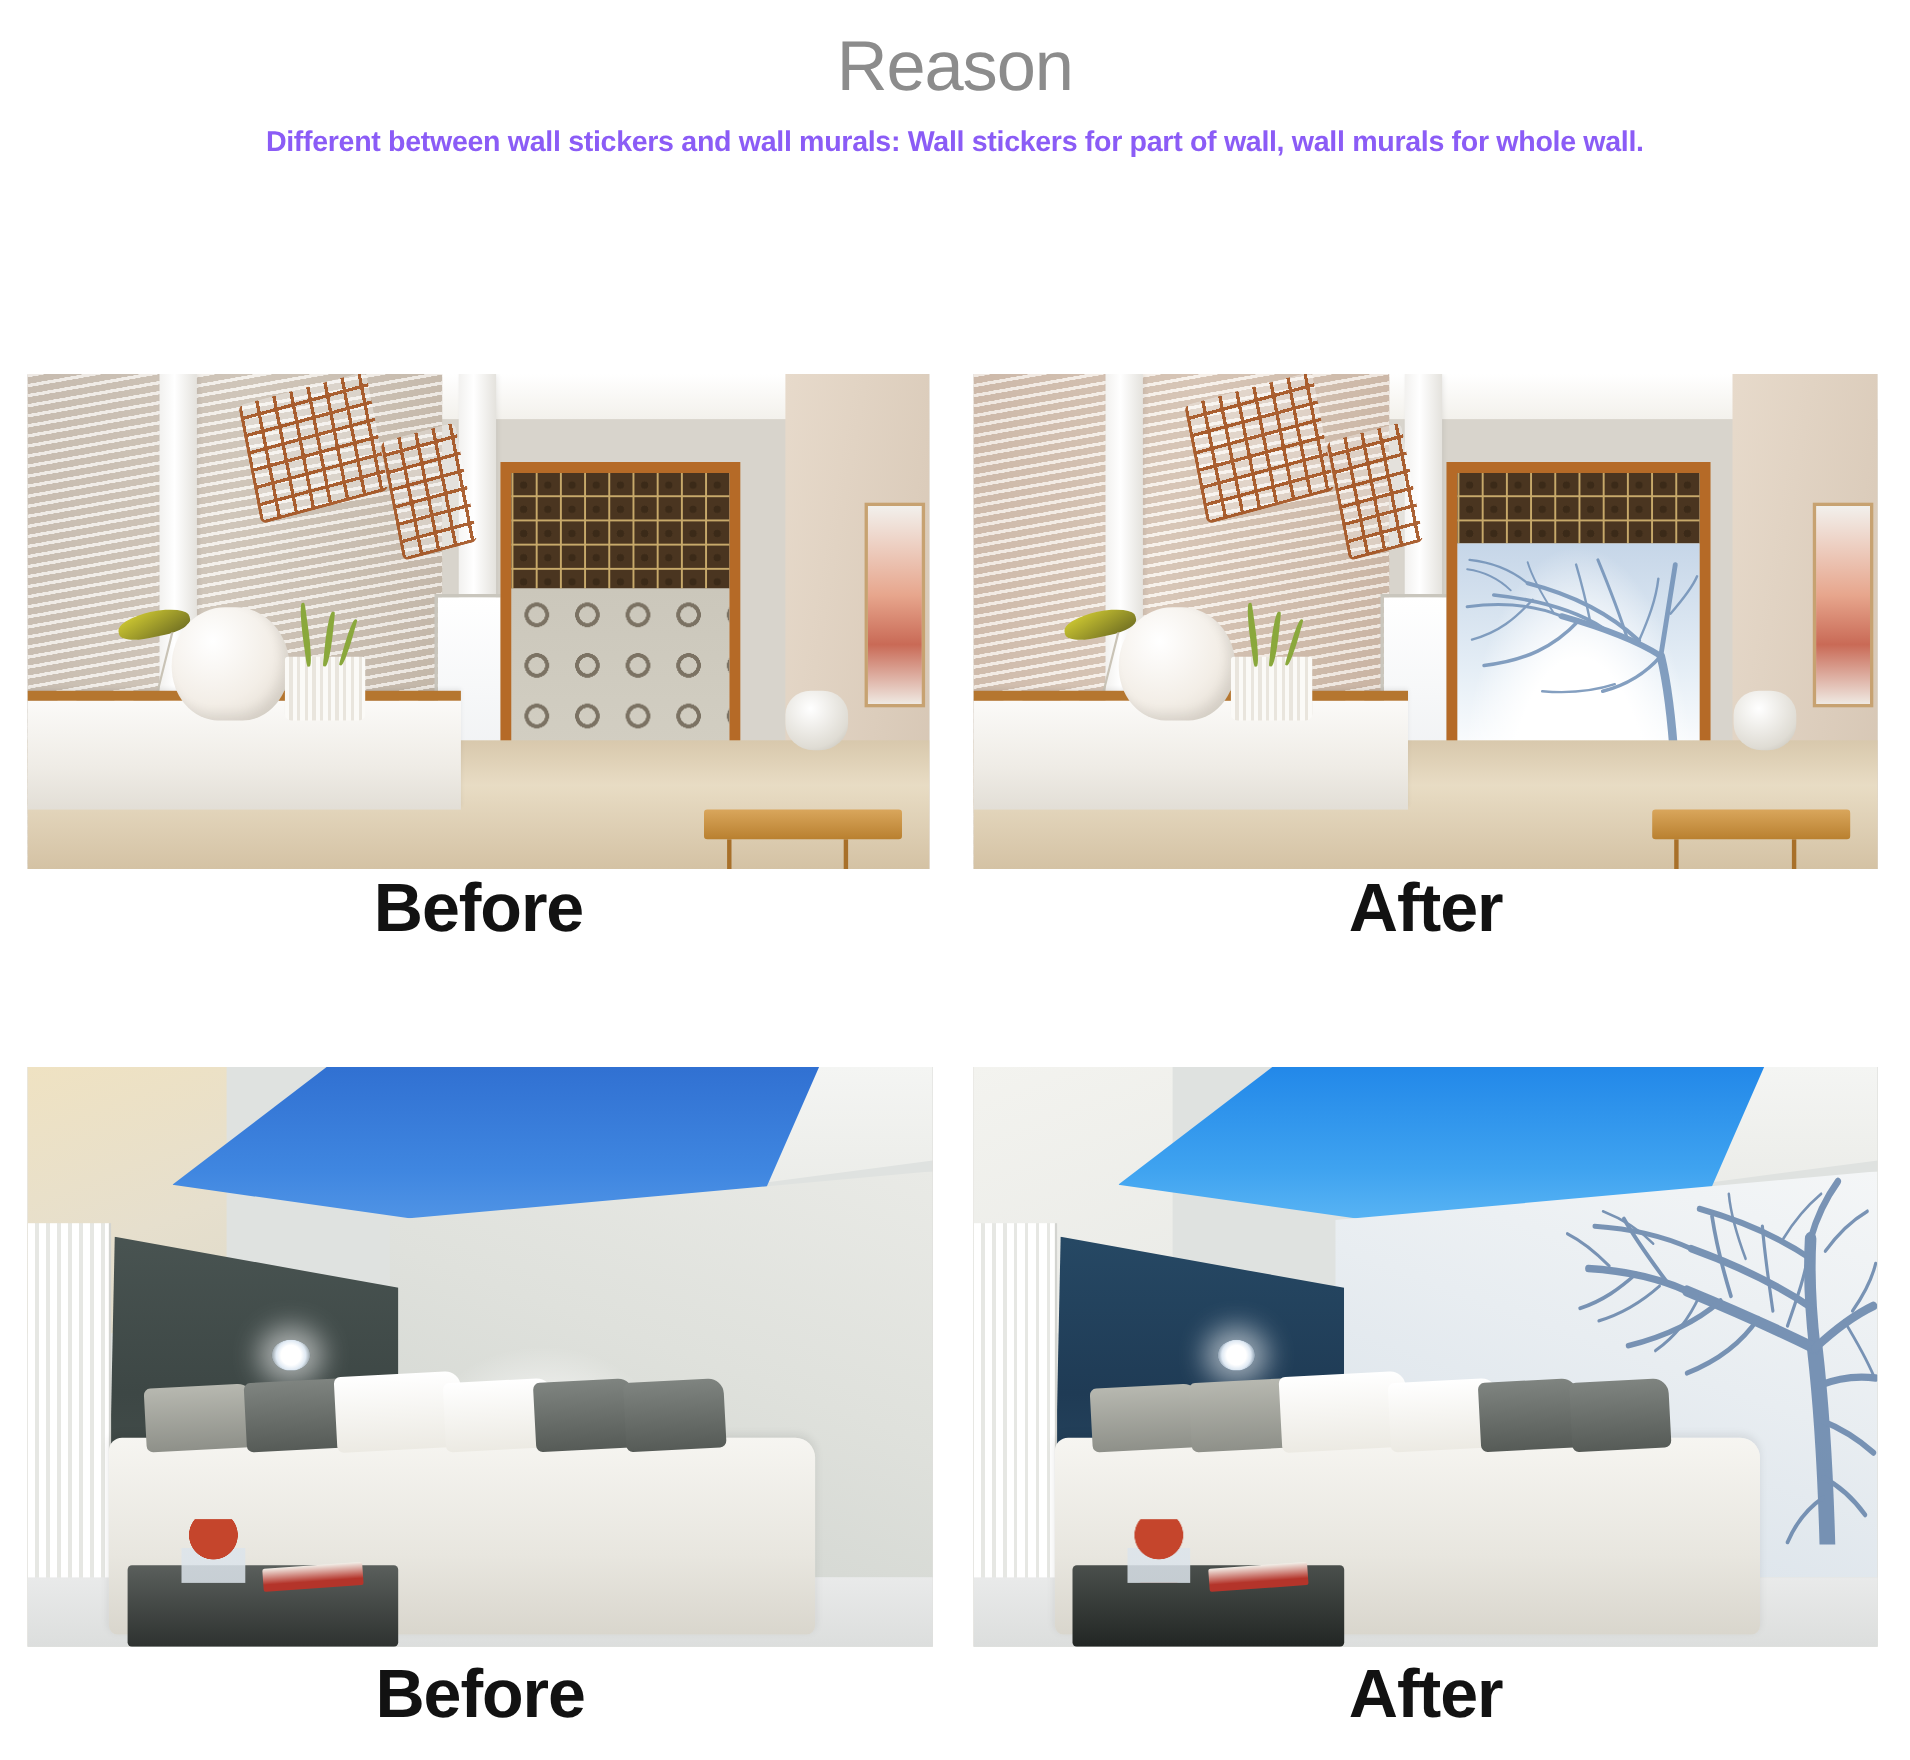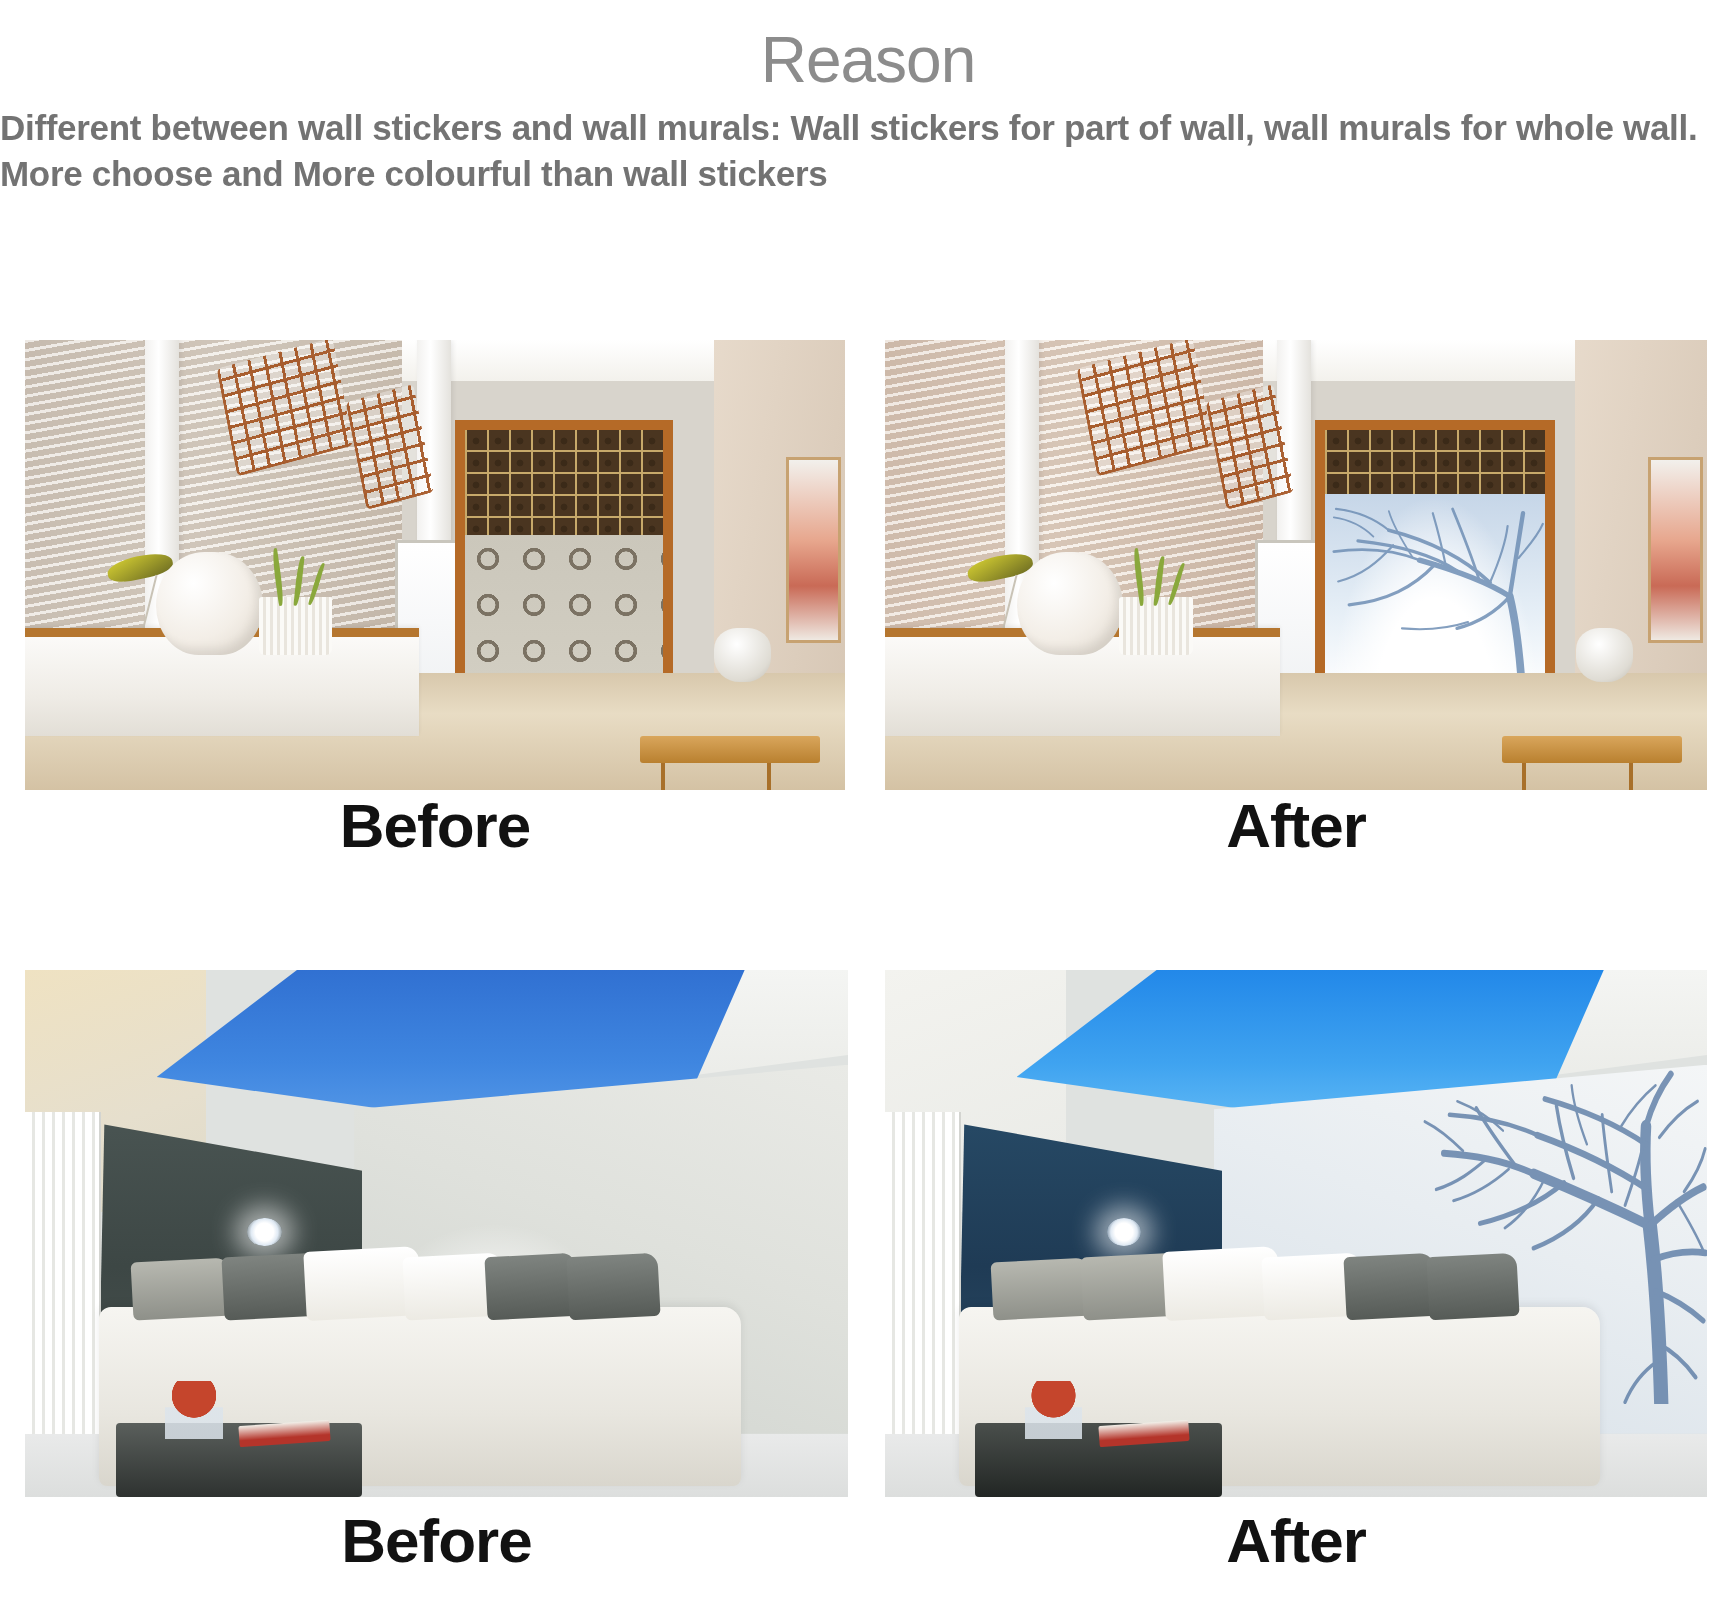--- a/index.html
+++ b/index.html
@@ -27,26 +27,26 @@
     font-weight:bold;
     font-size:74px;
     line-height:78px;
     color:#f01010;
     letter-spacing:-1.5px;
     margin-top:-10px;
     white-space:nowrap;
     transform:scaleX(1.0);
   }
   .subline1,.subline2{
-    text-align:left;
+    text-align:center;
     font-family:"Liberation Sans",sans-serif;
     font-weight:bold;
-    font-size:35px;
+    font-size:26px;
     line-height:44px;
-    color:#737373;
+    color:#8b5cf6;
     white-space:nowrap;
   }
   .subline1{margin-top:8px;letter-spacing:-0.3px;}
   .subline2{margin-top:2px;letter-spacing:-0.3px;}
 
   
   .photo{position:absolute;overflow:hidden;background:#d8d4cc;}
   .cap{
     position:absolute;
     font-family:"Liberation Sans",sans-serif;
@@ -267,21 +267,20 @@
   .tree{position:absolute;right:0;top:0;width:58%;height:92%;opacity:.92;}
 </style>
 </head>
 <body>
 
 <div id="page">
 
   <div class="hdr">
     <div class="reason">Reason</div>
     <div class="subline1">Different between wall stickers and wall murals: Wall stickers for part of wall, wall murals for whole wall.</div>
-    <div class="subline2">More choose and More colourful than wall stickers</div>
   </div>
 
   <div class="photo" id="p-tl">
     <div class="hall">
       <div class="hl-ceil"></div>
       <div class="hl-wallL"></div>
       <div class="hl-col" style="left:120px;"></div>
       <div class="hl-col" style="left:392px;"></div>
       <div class="hl-lattice" style="left:200px;top:12px;width:120px;height:110px;"></div>
       <div class="hl-lattice" style="left:330px;top:52px;width:70px;height:110px;"></div>

